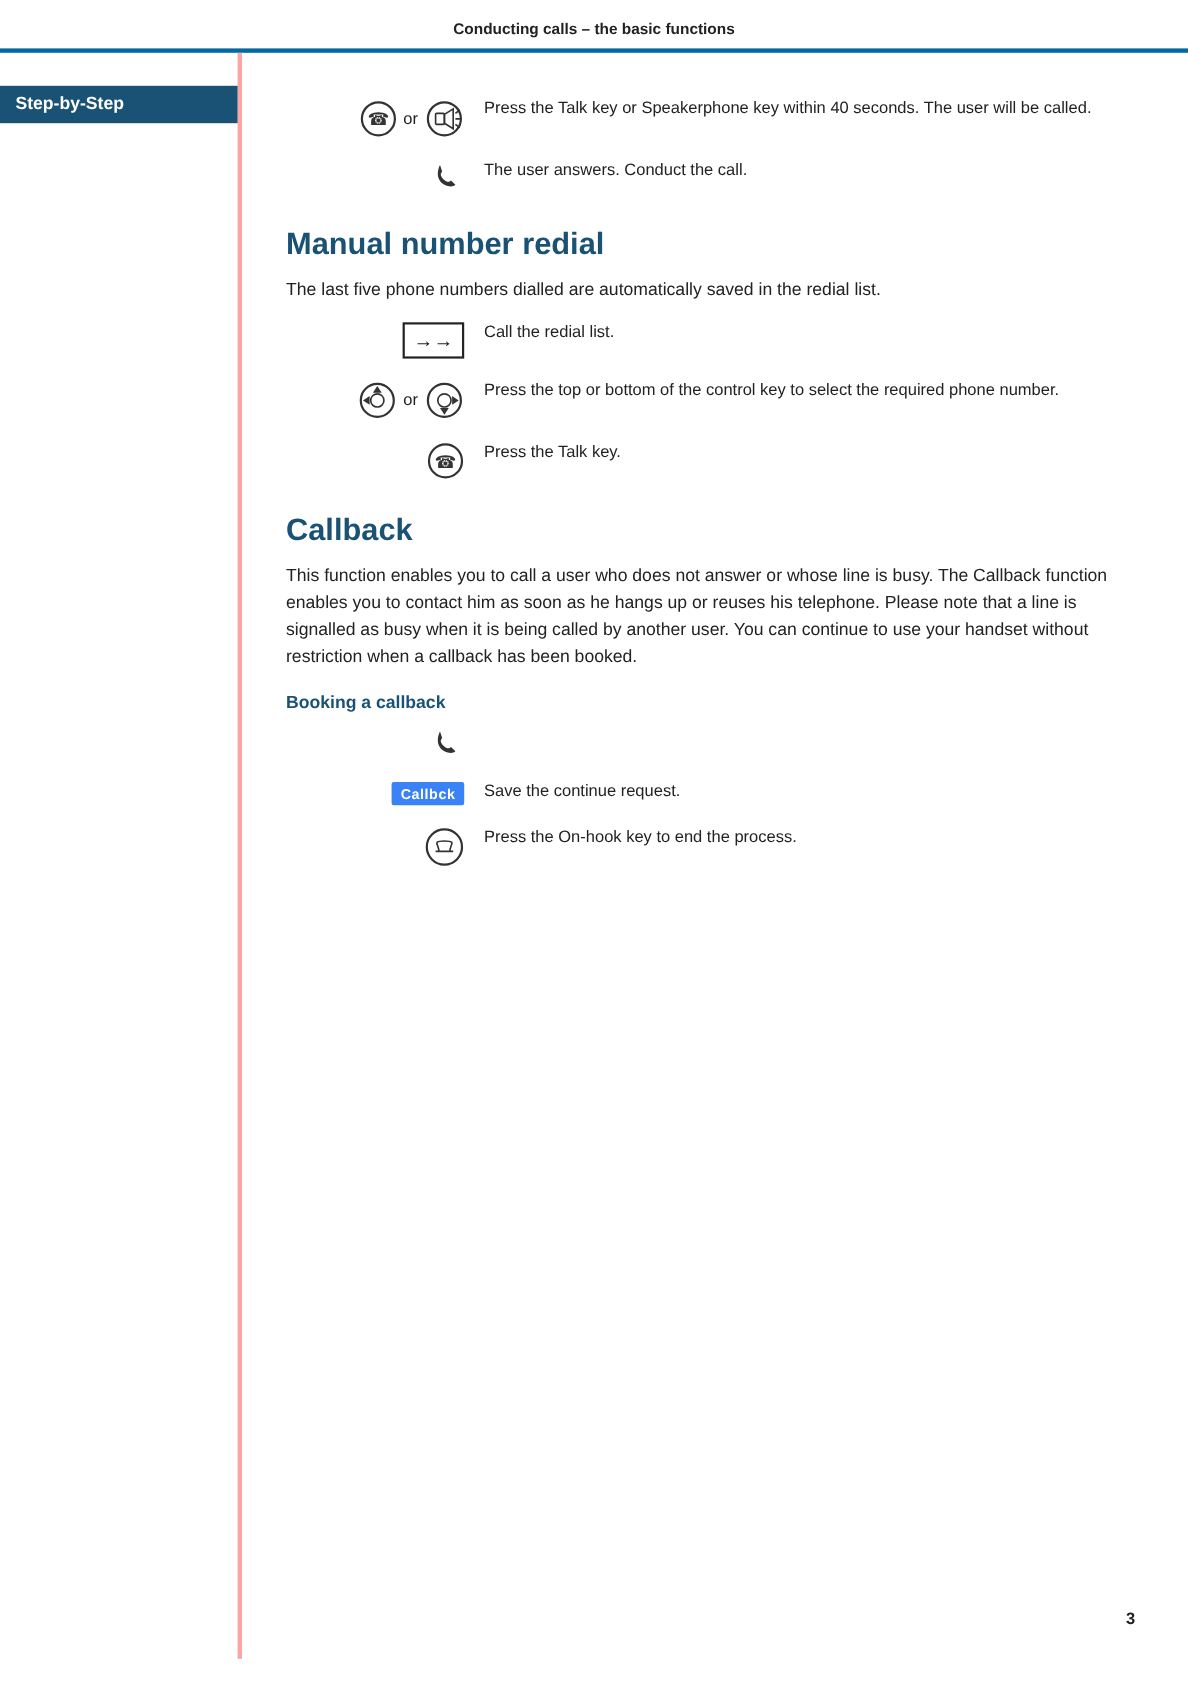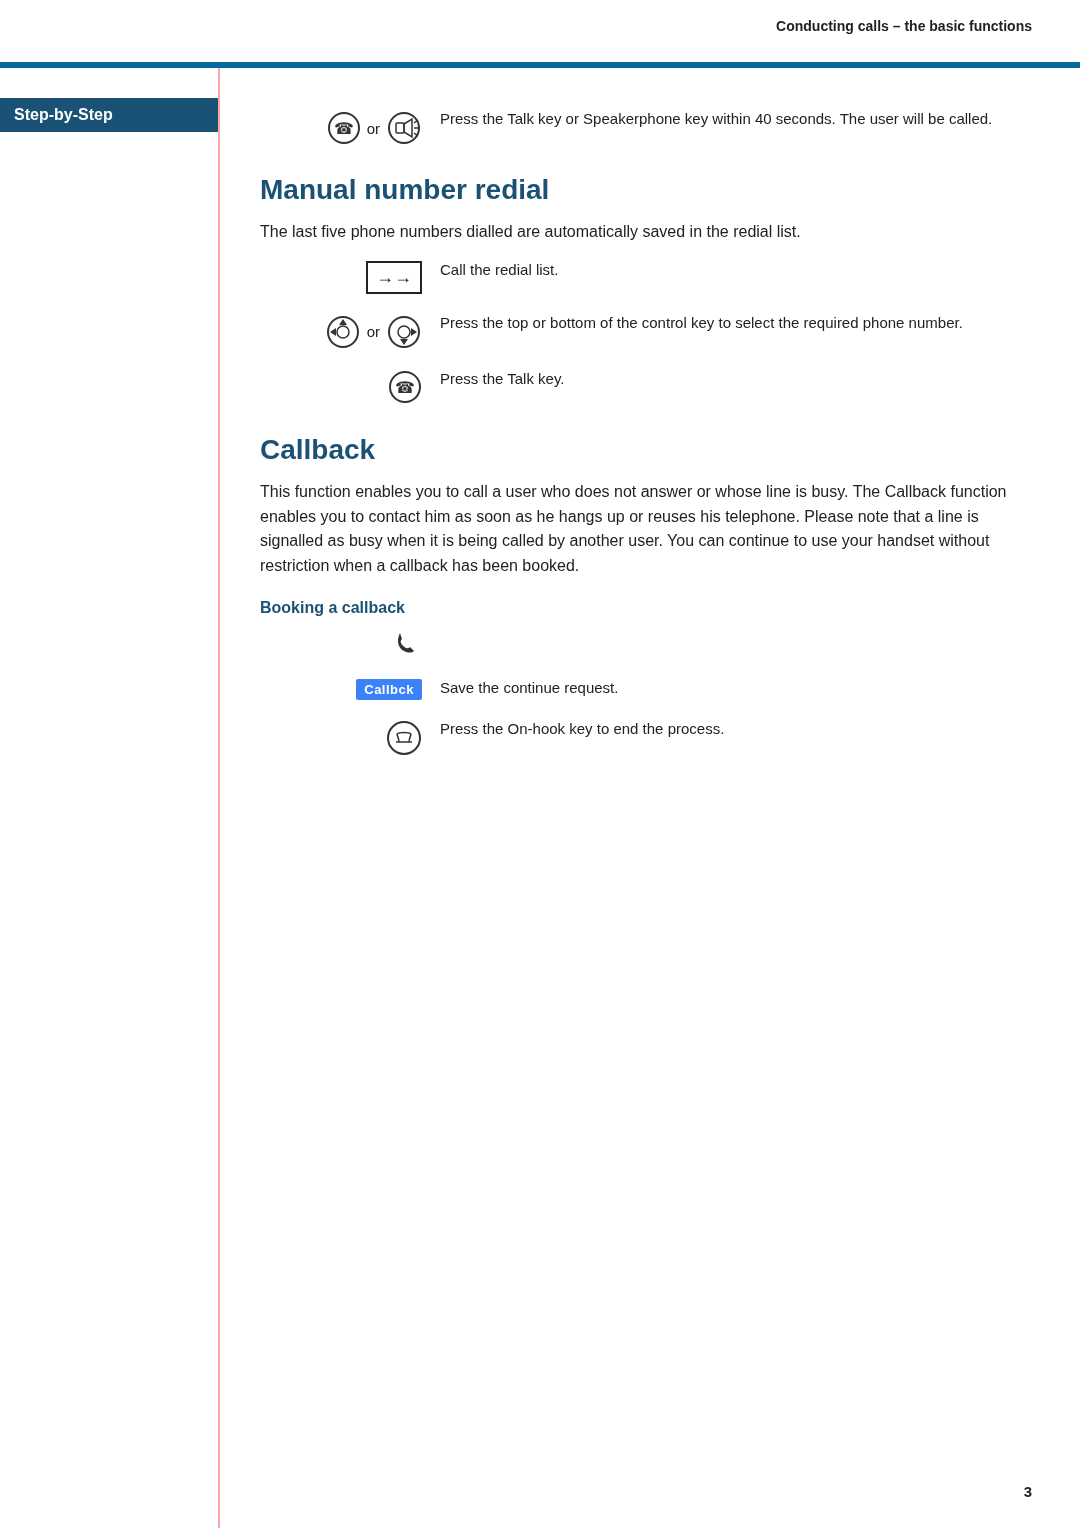--- a/index.html
+++ b/index.html
@@ -17,43 +17,43 @@
     .page-container {
       width: 1080px;
       min-height: 1529px;
       padding: 0;
       position: relative;
     }
 
     
     .header {
       display: flex;
-      justify-content: flex-end;
-      padding: 18px 48px 28px 48px;
-      border-bottom: 6px solid #0369a1;
+      justify-content: center;
+      padding: 18px 48px 10px 48px;
+      border-bottom: 4px solid #0369a1;
     }
 
     .header-title {
       font-size: 14px;
       font-weight: bold;
       color: #222;
     }
 
     
     .main-layout {
       display: flex;
       flex-direction: row;
       min-height: 1460px;
     }
 
     
     .sidebar {
       width: 220px;
       min-height: 1460px;
-      border-right: 2px solid #fca5a5;
+      border-right: 4px solid #fca5a5;
       padding-top: 30px;
       flex-shrink: 0;
     }
 
     .step-by-step-box {
       background: #1a5276;
       color: #fff;
       font-size: 16px;
       font-weight: bold;
       padding: 8px 14px;
@@ -198,20 +198,31 @@
               <line x1="28" y1="18" x2="33" y2="18" stroke="#333" stroke-width="1.5"></line>
               <line x1="28" y1="23" x2="32" y2="26" stroke="#333" stroke-width="1.5"></line>
             </svg>
           </div>
         </div>
         <div class="text-col">
           <span>Press the Talk key or Speakerphone key within 40 seconds. The user will be called.</span>
         </div>
       </div>
 
+      <div class="icon-text-row" style="margin-bottom: 30px;">
+        <div class="icon-col">
+
+          <svg width="30" height="30" viewBox="0 0 30 30">
+            <path d="M8 4 C8 4 6 8 6 12 C6 16 8 20 12 22 C16 24 20 24 22 22 L18 18 C18 18 16 20 14 19 C12 18 10 16 9 14 C8 12 10 10 10 10 Z" fill="#333"></path>
+          </svg>
+        </div>
+        <div class="text-col">
+          <span>The user answers. Conduct the call.</span>
+        </div>
+      </div>
 
       <h2 class="section-heading">Manual number redial</h2>
 
       <p class="body-text">The last five phone numbers dialled are automatically saved in the redial list.</p>
 
       <div class="icon-text-row">
         <div class="icon-col">
           <span class="icon-arrows">→→</span>
         </div>
         <div class="text-col">

